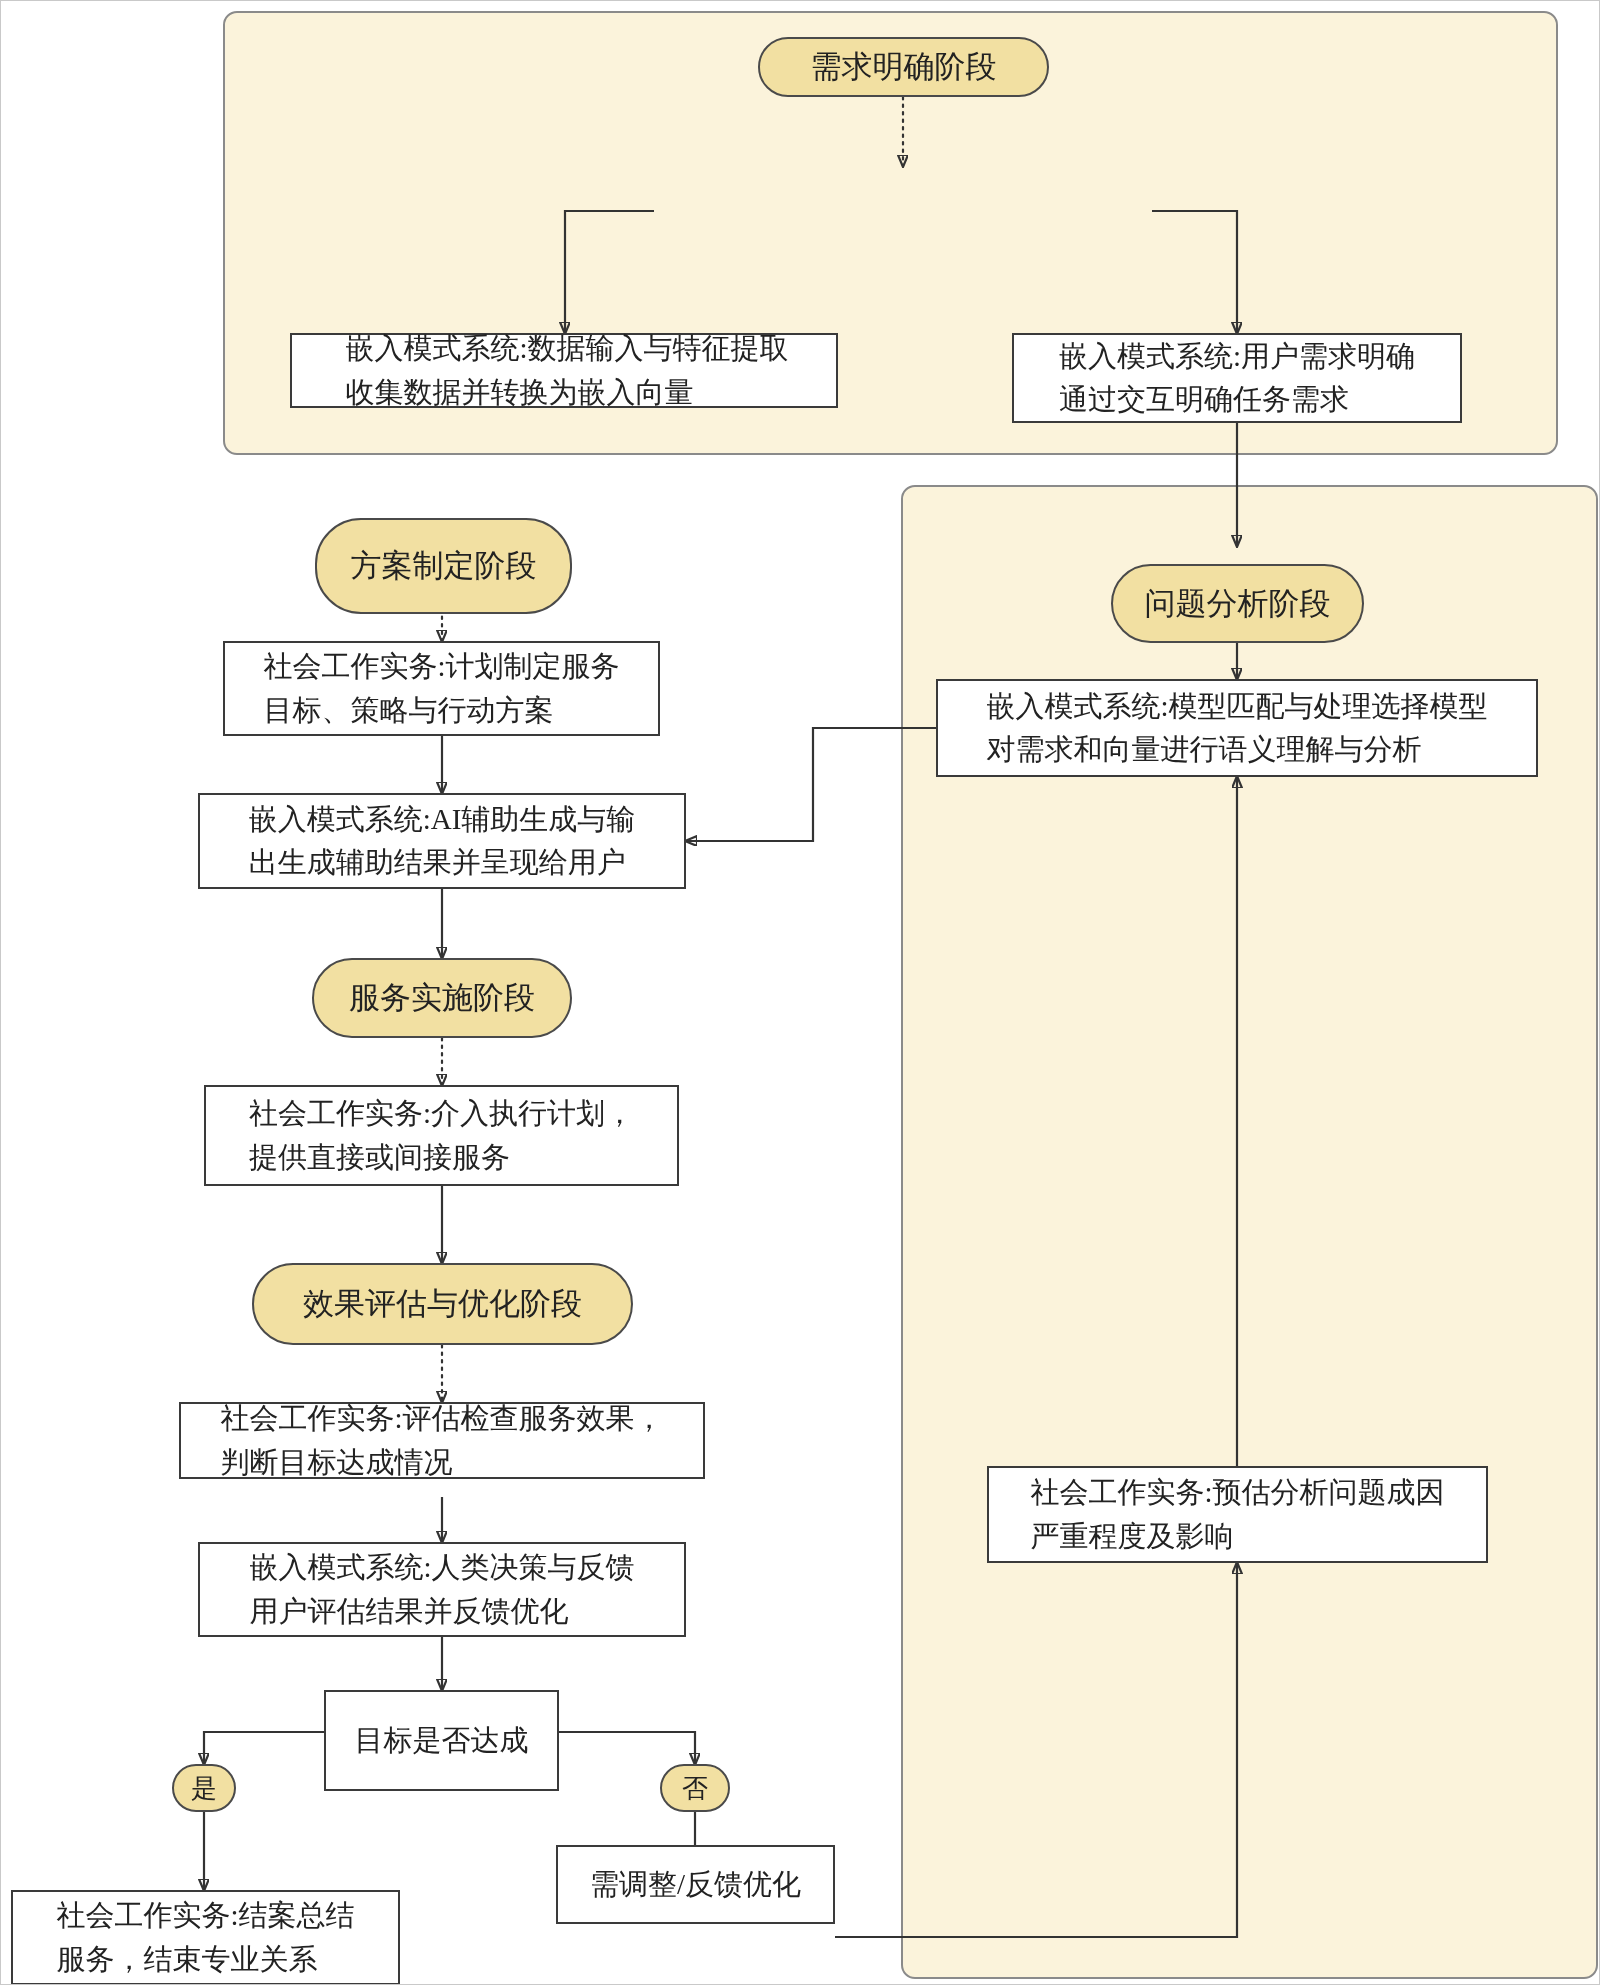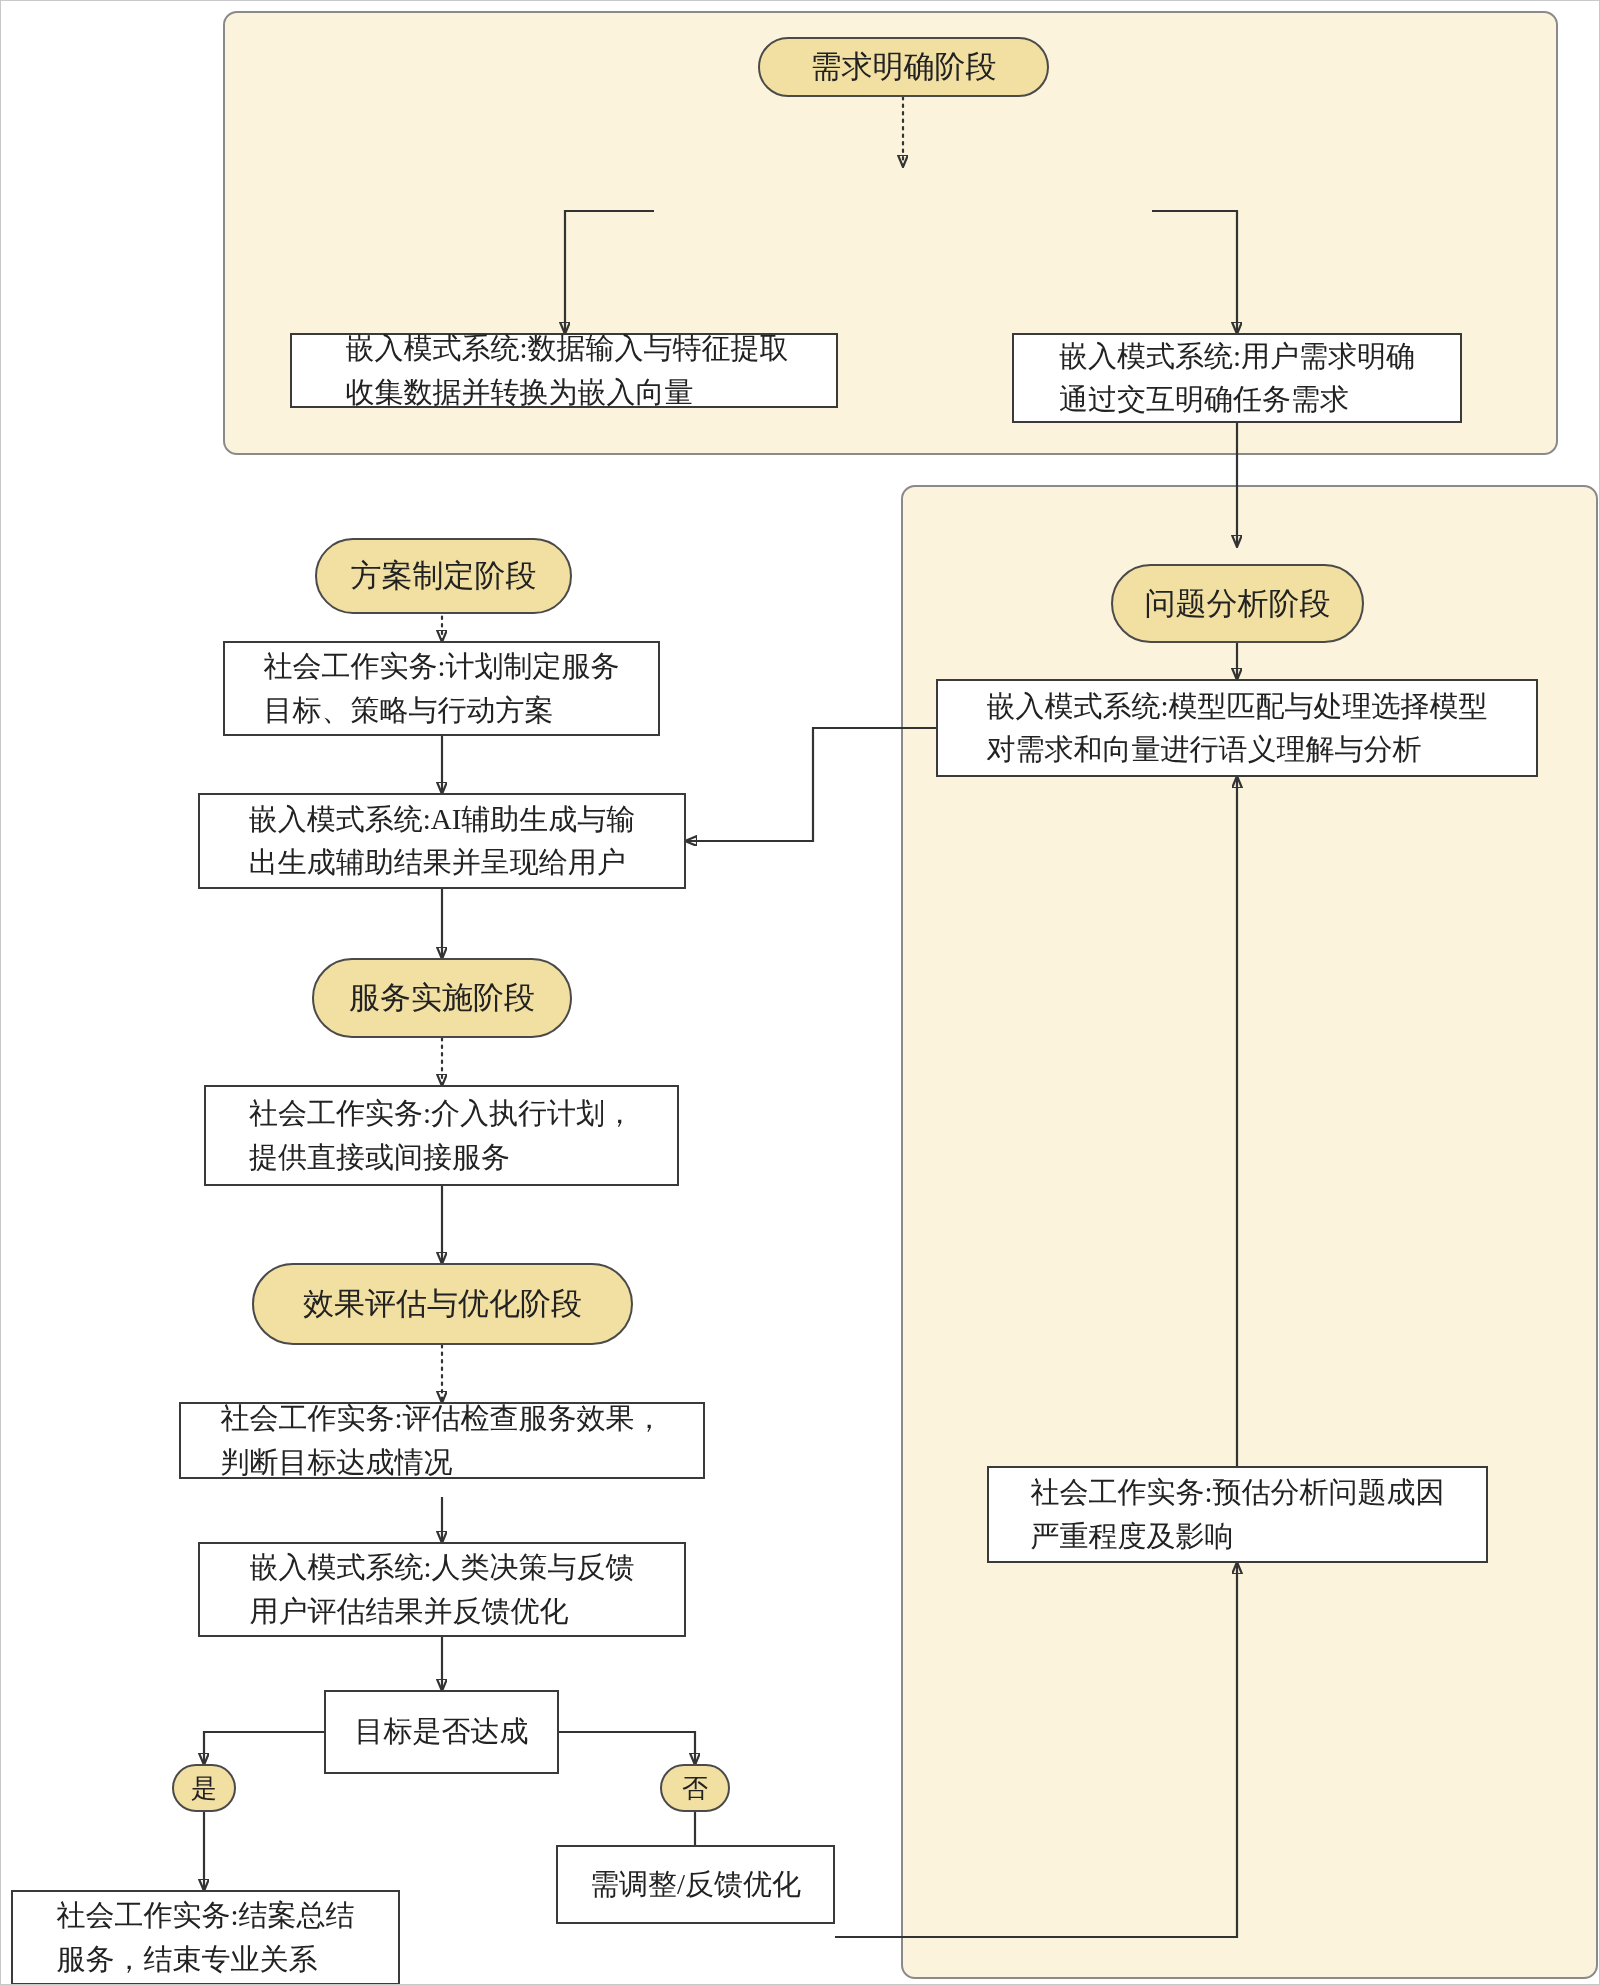--- a/index.html
+++ b/index.html
@@ -94,42 +94,42 @@
     <path d="M441 1636 L441 1689" marker-end="url(#arrowhead)"></path>
     <path d="M323 1731 L203 1731 L203 1763" marker-end="url(#arrowhead)"></path>
     <path d="M558 1731 L694 1731 L694 1763" marker-end="url(#arrowhead)"></path>
     <path d="M203 1811 L203 1889" marker-end="url(#arrowhead)"></path>
     <path d="M694 1811 L694 1896" marker-end="url(#arrowhead)"></path>
     <path d="M834 1936 L1236 1936 L1236 1562" marker-end="url(#arrowhead)"></path>
     <path d="M1236 1465 L1236 776" marker-end="url(#arrowhead)"></path>
   </svg>
 
   <div class="node pill" style="left:757px; top:36px; width:291px; height:60px;">需求明确阶段</div>
-  <div class="node pill" style="left:314px; top:517px; width:257px; height:76px;margin-top:20px;">方案制定阶段</div>
+  <div class="node pill" style="left:314px; top:517px; width:257px; height:96px;">方案制定阶段</div>
   <div class="node pill" style="left:1110px; top:545px; width:253px; height:79px;margin-top:18px;">问题分析阶段</div>
   <div class="node pill" style="left:311px; top:957px; width:260px; height:80px;">服务实施阶段</div>
   <div class="node pill" style="left:251px; top:1262px; width:381px; height:82px;">效果评估与优化阶段</div>
 
   <div class="node box" style="left:289px; top:332px; width:548px; height:75px;padding-left:18px;">嵌入模式系统:数据输入与特征提取
 收集数据并转换为嵌入向量</div>
   <div class="node box" style="left:1011px; top:332px; width:450px; height:90px;">嵌入模式系统:用户需求明确
 通过交互明确任务需求</div>
   <div class="node box" style="left:935px; top:678px; width:602px; height:98px;">嵌入模式系统:模型匹配与处理选择模型
 对需求和向量进行语义理解与分析</div>
   <div class="node box" style="left:222px; top:640px; width:437px; height:95px;">社会工作实务:计划制定服务
 目标、策略与行动方案</div>
   <div class="node box" style="left:197px; top:792px; width:488px; height:96px;">嵌入模式系统:AI辅助生成与输
 出生成辅助结果并呈现给用户</div>
   <div class="node box" style="left:203px; top:1084px; width:475px; height:101px;">社会工作实务:介入执行计划，
 提供直接或间接服务</div>
   <div class="node box" style="left:178px; top:1401px; width:526px; height:77px;">社会工作实务:评估检查服务效果，
 判断目标达成情况</div>
   <div class="node box" style="left:197px; top:1541px; width:488px; height:95px;">嵌入模式系统:人类决策与反馈
 用户评估结果并反馈优化</div>
-  <div class="node box" style="left:323px; top:1689px; width:235px; height:84px;">目标是否达成</div>
+  <div class="node box" style="left:323px; top:1689px; width:235px; height:101px;">目标是否达成</div>
   <div class="node box" style="left:10px; top:1889px; width:389px; height:95px;">社会工作实务:结案总结
 服务，结束专业关系</div>
   <div class="node box" style="left:555px; top:1844px; width:279px; height:79px;">需调整/反馈优化</div>
   <div class="node box" style="left:986px; top:1465px; width:501px; height:97px;">社会工作实务:预估分析问题成因
 严重程度及影响</div>
 
   <div class="node pill small" style="left:171px; top:1763px; width:64px; height:48px;">是</div>
   <div class="node pill small" style="left:659px; top:1763px; width:70px; height:48px;">否</div>
 
 </div>

